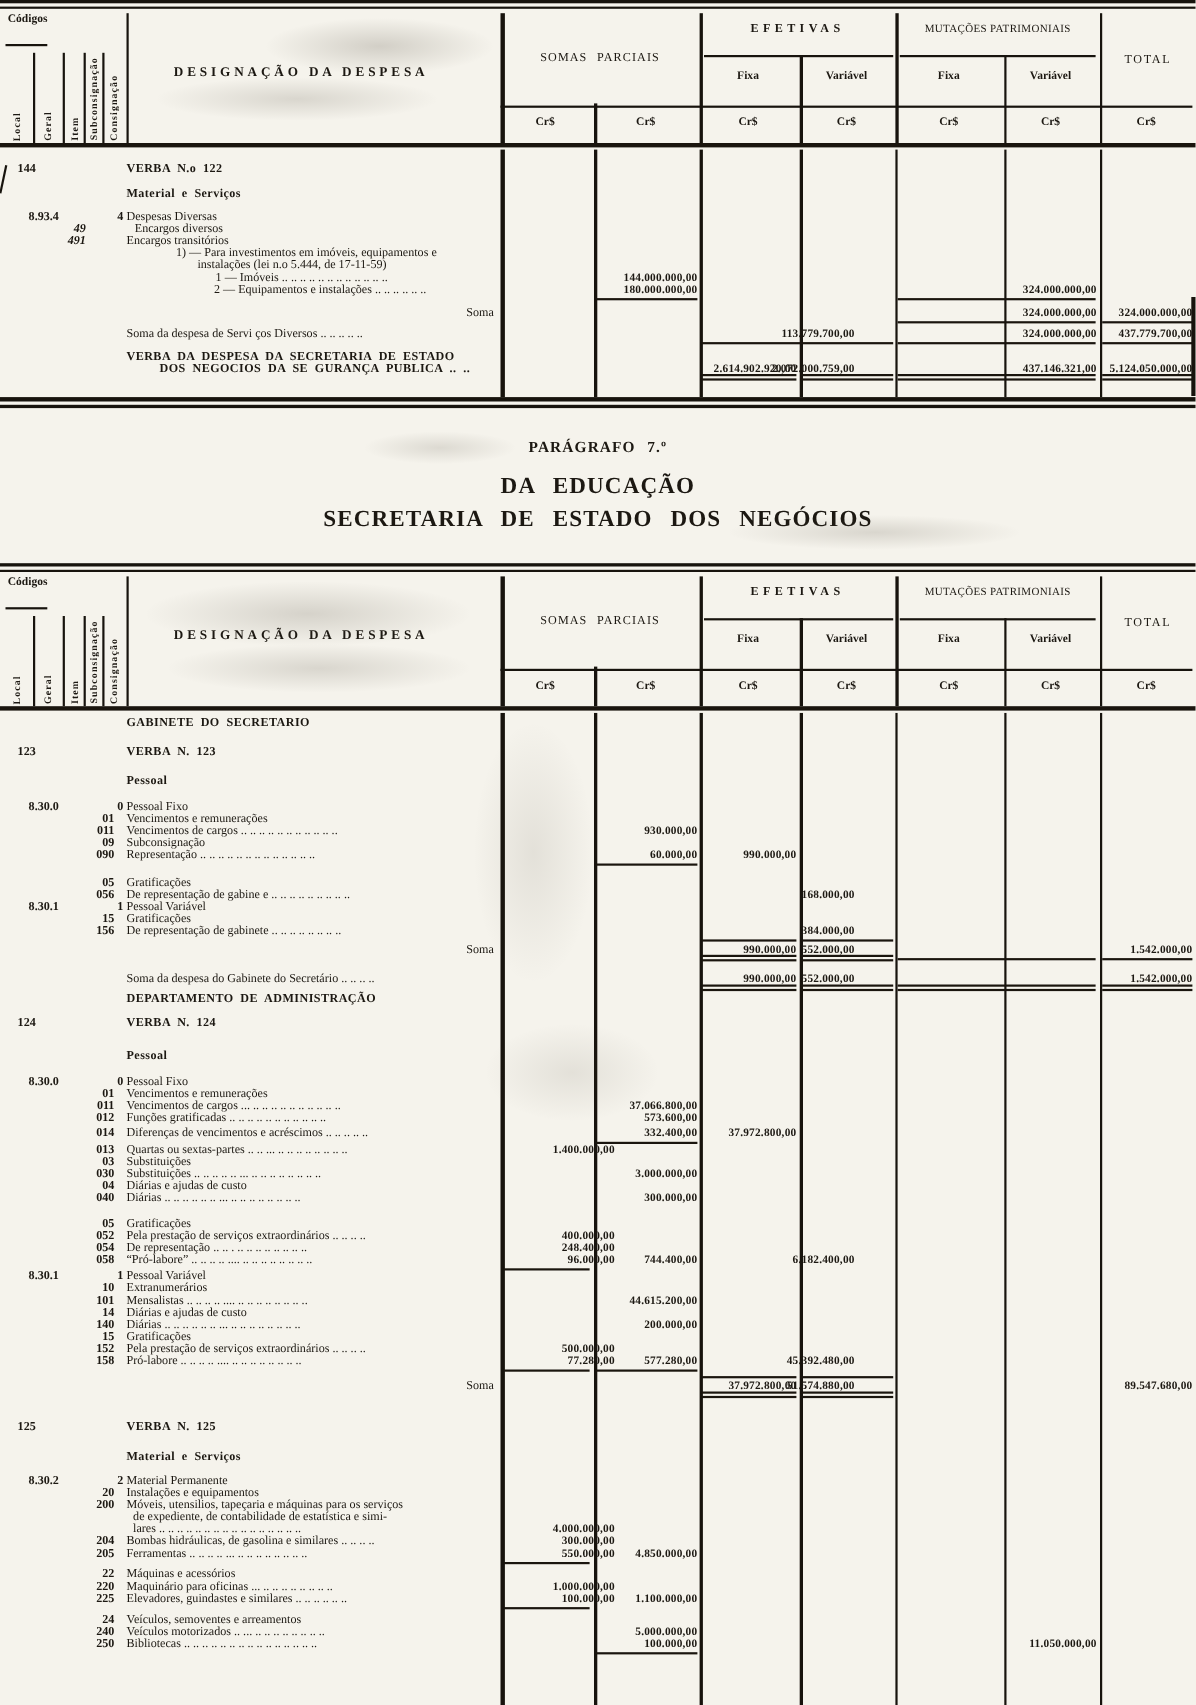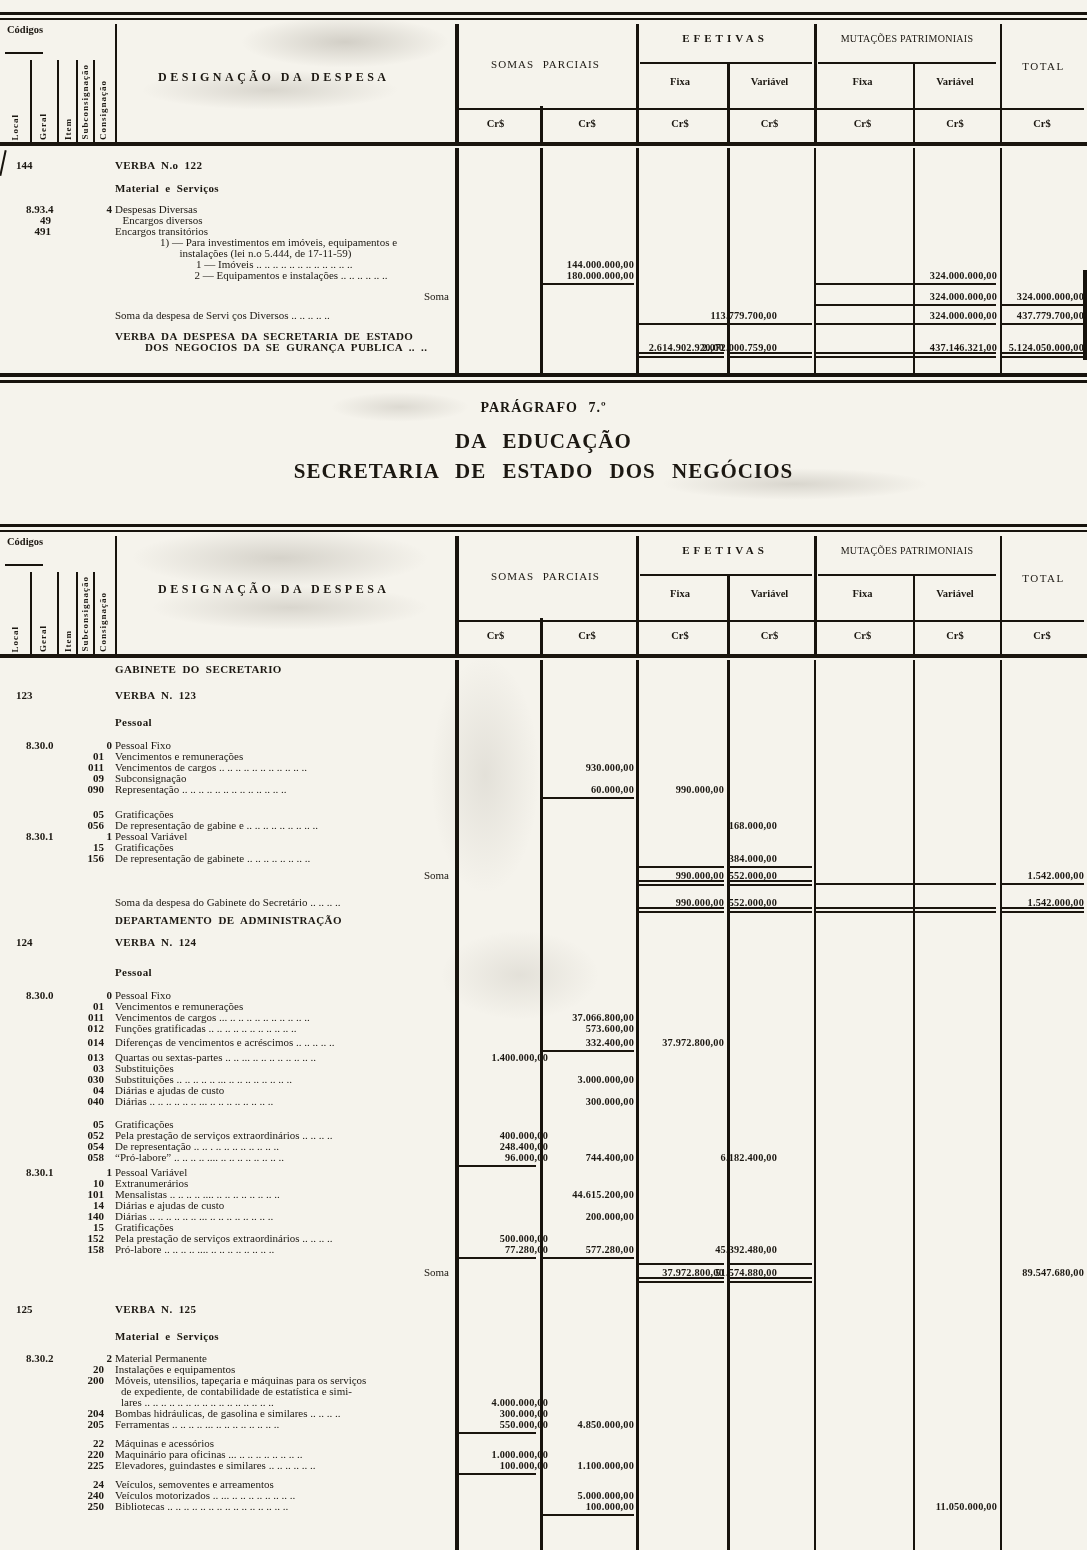--- a/index.html
+++ b/index.html
@@ -3,21 +3,21 @@
 <meta charset="utf-8">
 <style>
   html,body{margin:0;padding:0;}
   body{
     width:1087px;height:1550px;position:relative;overflow:hidden;
     background:#f5f3ec;
     font-family:"Liberation Serif","DejaVu Serif",serif;
     color:#1c1812;
   }
   .page{position:absolute;inset:0;}
-  .btable{position:absolute;left:0;width:1087px;margin-top:12px;}
+  .btable{position:absolute;left:0;width:1087px;}
   #t1{top:0;}
   #t2{top:512px;}
   
   .thead{position:relative;height:136px;}
   .hline,.vline{position:absolute;background:#17130d;}
   .dbl-a{position:absolute;left:0;width:1087px;height:3px;background:#17130d;top:0;}
   .dbl-b{position:absolute;left:0;width:1087px;height:2px;background:#17130d;top:6px;}
   .hd-bottom{position:absolute;left:0;width:1087px;height:4px;background:#1a150e;top:130px;}
   .codes-label{position:absolute;left:7px;top:12px;font-size:10.5px;font-weight:bold;}
   .codes-ul{position:absolute;left:5px;top:40px;width:38px;height:1.5px;background:#17130d;}
@@ -32,27 +32,27 @@
   .cr{position:absolute;top:106px;text-align:center;font-size:10.5px;font-weight:bold;}
   
   .tbody{position:relative;padding-top:12px;padding-bottom:20px;}
   #t2 .tbody{padding-top:4px;height:898px;overflow:hidden;padding-bottom:0;}
   .row{position:relative;height:11px;font-size:11px;line-height:11px;}
   .cell{position:absolute;top:0;height:11px;white-space:nowrap;}
   .c-codes{left:0;width:115px;}
   .cc-local{position:absolute;left:16px;font-weight:bold;}
   .cc-geral{position:absolute;left:26px;font-weight:bold;}
   .cc-item{position:absolute;right:11px;font-weight:bold;}
-  #t1 .cc-item{right:64px;}
+  #t1 .cc-item{right:37px;font-style:italic;}
   .cc-pref{position:absolute;right:3px;font-weight:bold;}
   .c-desig{left:115px;width:340px;}
   .c-desig.b{font-weight:bold;letter-spacing:0.4px;word-spacing:3px;}
   .c-desig.soma{text-align:right;padding-right:6px;width:334px;}
   .num{font-weight:bold;font-size:10.3px;text-align:right;letter-spacing:0.2px;}
-  .c-sp1{left:467px;width:81px;}
+  .c-sp1{left:478px;width:81px;}
   .c-sp2{left:540px;width:94px;}
   .c-ef{left:636px;width:88px;}
   .c-ev{left:692px;width:85px;}
   .c-mv{left:913px;width:84px;}
   .c-tot{left:1000px;width:84px;}
   .rule{position:absolute;height:1.8px;background:#1a150e;}
   .vstack{position:absolute;top:0;bottom:0;background:#17130d;}
   .tfoot-dbl{position:relative;height:12px;}
   .tfoot-dbl .a{position:absolute;top:0;left:0;width:1087px;height:3.5px;background:#17130d;}
   .tfoot-dbl .b{position:absolute;top:7px;left:0;width:1087px;height:2.5px;background:#17130d;}

